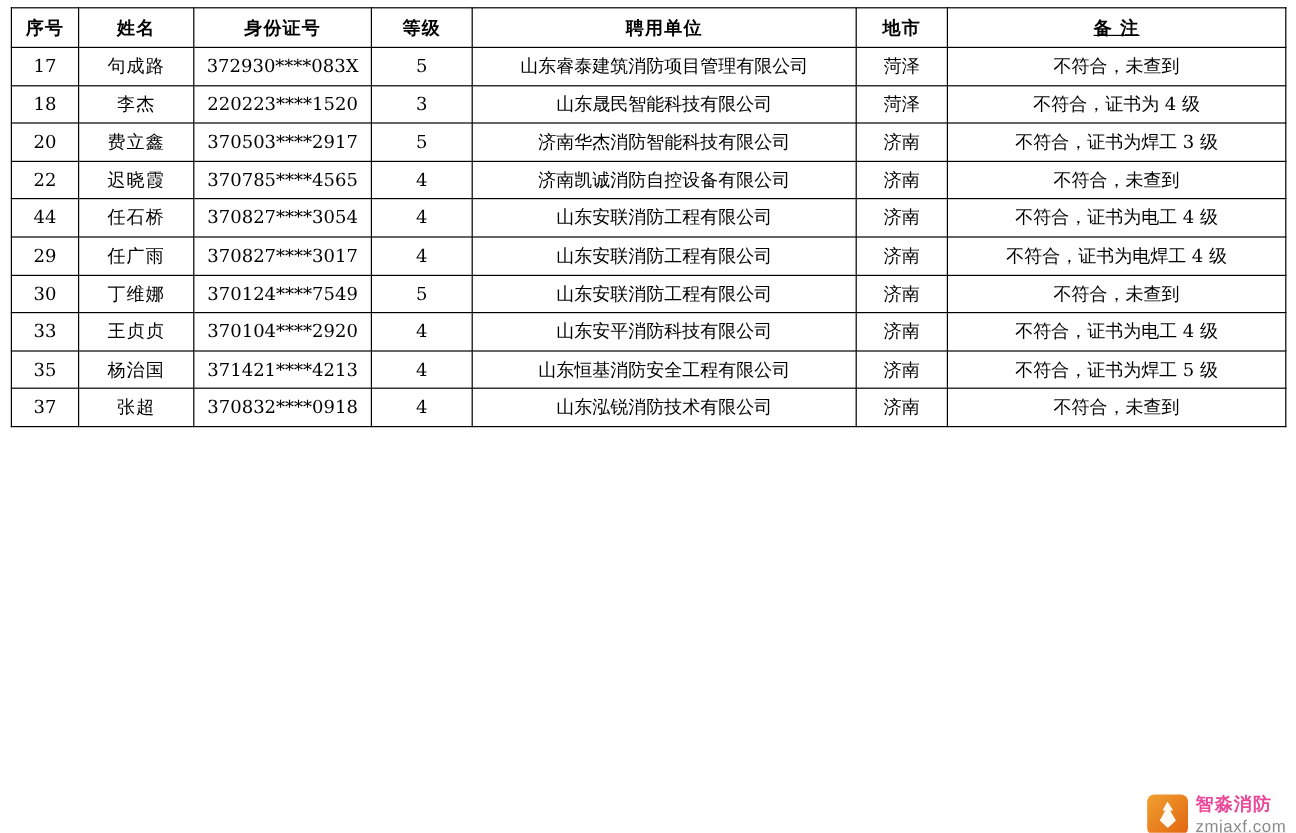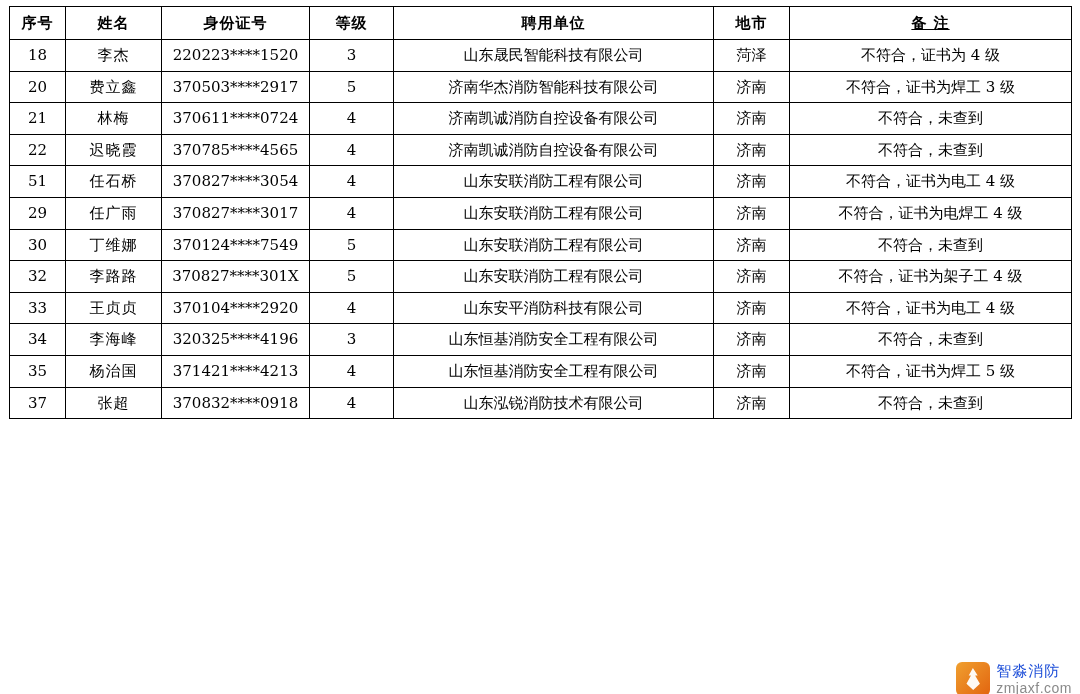--- a/index.html
+++ b/index.html
@@ -87,22 +87,22 @@
     top: 6px;
     width: 16px;
     height: 22px;
     background: #ffffff;
     clip-path: polygon(48% 0%, 78% 34%, 62% 34%, 92% 72%, 50% 100%, 8% 72%, 36% 34%, 22% 34%);
     opacity: 0.95;
   }
   .wm-text { line-height: 1.15; }
   .wm-title {
     font-size: 15px;
-    color: #1d4ed8;
-    font-weight: normal;
+    color: #ec4899;
+    font-weight: bold;
     letter-spacing: 1px;
   }
   .wm-sub {
     font-size: 14px;
     color: #8a8a8a;
     letter-spacing: 0.5px;
     text-decoration: underline;
   }
 </style>
 </head>
@@ -125,57 +125,57 @@
         <th>姓名</th>
         <th>身份证号</th>
         <th>等级</th>
         <th>聘用单位</th>
         <th>地市</th>
         <th class="th-note">备    注</th>
       </tr>
     </thead>
     <tbody id="tbody">
         <tr>
+          <td class="idx">17</td>
+          <td class="name">句成路</td>
+          <td class="id">372930****083X</td>
+          <td class="level">5</td>
+          <td class="unit">山东睿泰建筑消防项目管理有限公司</td>
+          <td class="city">菏泽</td>
+          <td class="note">不符合，未查到</td>
+        </tr>
+        <tr>
           <td class="idx">18</td>
           <td class="name">李杰</td>
           <td class="id">220223****1520</td>
           <td class="level">3</td>
           <td class="unit">山东晟民智能科技有限公司</td>
           <td class="city">菏泽</td>
           <td class="note">不符合，证书为 4 级</td>
         </tr>
         <tr>
           <td class="idx">20</td>
           <td class="name">费立鑫</td>
           <td class="id">370503****2917</td>
           <td class="level">5</td>
           <td class="unit">济南华杰消防智能科技有限公司</td>
           <td class="city">济南</td>
           <td class="note">不符合，证书为焊工 3 级</td>
         </tr>
         <tr>
-          <td class="idx">21</td>
-          <td class="name">林梅</td>
-          <td class="id">370611****0724</td>
-          <td class="level">4</td>
-          <td class="unit">济南凯诚消防自控设备有限公司</td>
-          <td class="city">济南</td>
-          <td class="note">不符合，未查到</td>
-        </tr>
-        <tr>
           <td class="idx">22</td>
           <td class="name">迟晓霞</td>
           <td class="id">370785****4565</td>
           <td class="level">4</td>
           <td class="unit">济南凯诚消防自控设备有限公司</td>
           <td class="city">济南</td>
           <td class="note">不符合，未查到</td>
         </tr>
         <tr>
-          <td class="idx">51</td>
+          <td class="idx">44</td>
           <td class="name">任石桥</td>
           <td class="id">370827****3054</td>
           <td class="level">4</td>
           <td class="unit">山东安联消防工程有限公司</td>
           <td class="city">济南</td>
           <td class="note">不符合，证书为电工 4 级</td>
         </tr>
         <tr>
           <td class="idx">29</td>
           <td class="name">任广雨</td>
@@ -188,45 +188,27 @@
         <tr>
           <td class="idx">30</td>
           <td class="name">丁维娜</td>
           <td class="id">370124****7549</td>
           <td class="level">5</td>
           <td class="unit">山东安联消防工程有限公司</td>
           <td class="city">济南</td>
           <td class="note">不符合，未查到</td>
         </tr>
         <tr>
-          <td class="idx">32</td>
-          <td class="name">李路路</td>
-          <td class="id">370827****301X</td>
-          <td class="level">5</td>
-          <td class="unit">山东安联消防工程有限公司</td>
-          <td class="city">济南</td>
-          <td class="note">不符合，证书为架子工 4 级</td>
-        </tr>
-        <tr>
           <td class="idx">33</td>
           <td class="name">王贞贞</td>
           <td class="id">370104****2920</td>
           <td class="level">4</td>
           <td class="unit">山东安平消防科技有限公司</td>
           <td class="city">济南</td>
           <td class="note">不符合，证书为电工 4 级</td>
-        </tr>
-        <tr>
-          <td class="idx">34</td>
-          <td class="name">李海峰</td>
-          <td class="id">320325****4196</td>
-          <td class="level">3</td>
-          <td class="unit">山东恒基消防安全工程有限公司</td>
-          <td class="city">济南</td>
-          <td class="note">不符合，未查到</td>
         </tr>
         <tr>
           <td class="idx">35</td>
           <td class="name">杨治国</td>
           <td class="id">371421****4213</td>
           <td class="level">4</td>
           <td class="unit">山东恒基消防安全工程有限公司</td>
           <td class="city">济南</td>
           <td class="note">不符合，证书为焊工 5 级</td>
         </tr>

